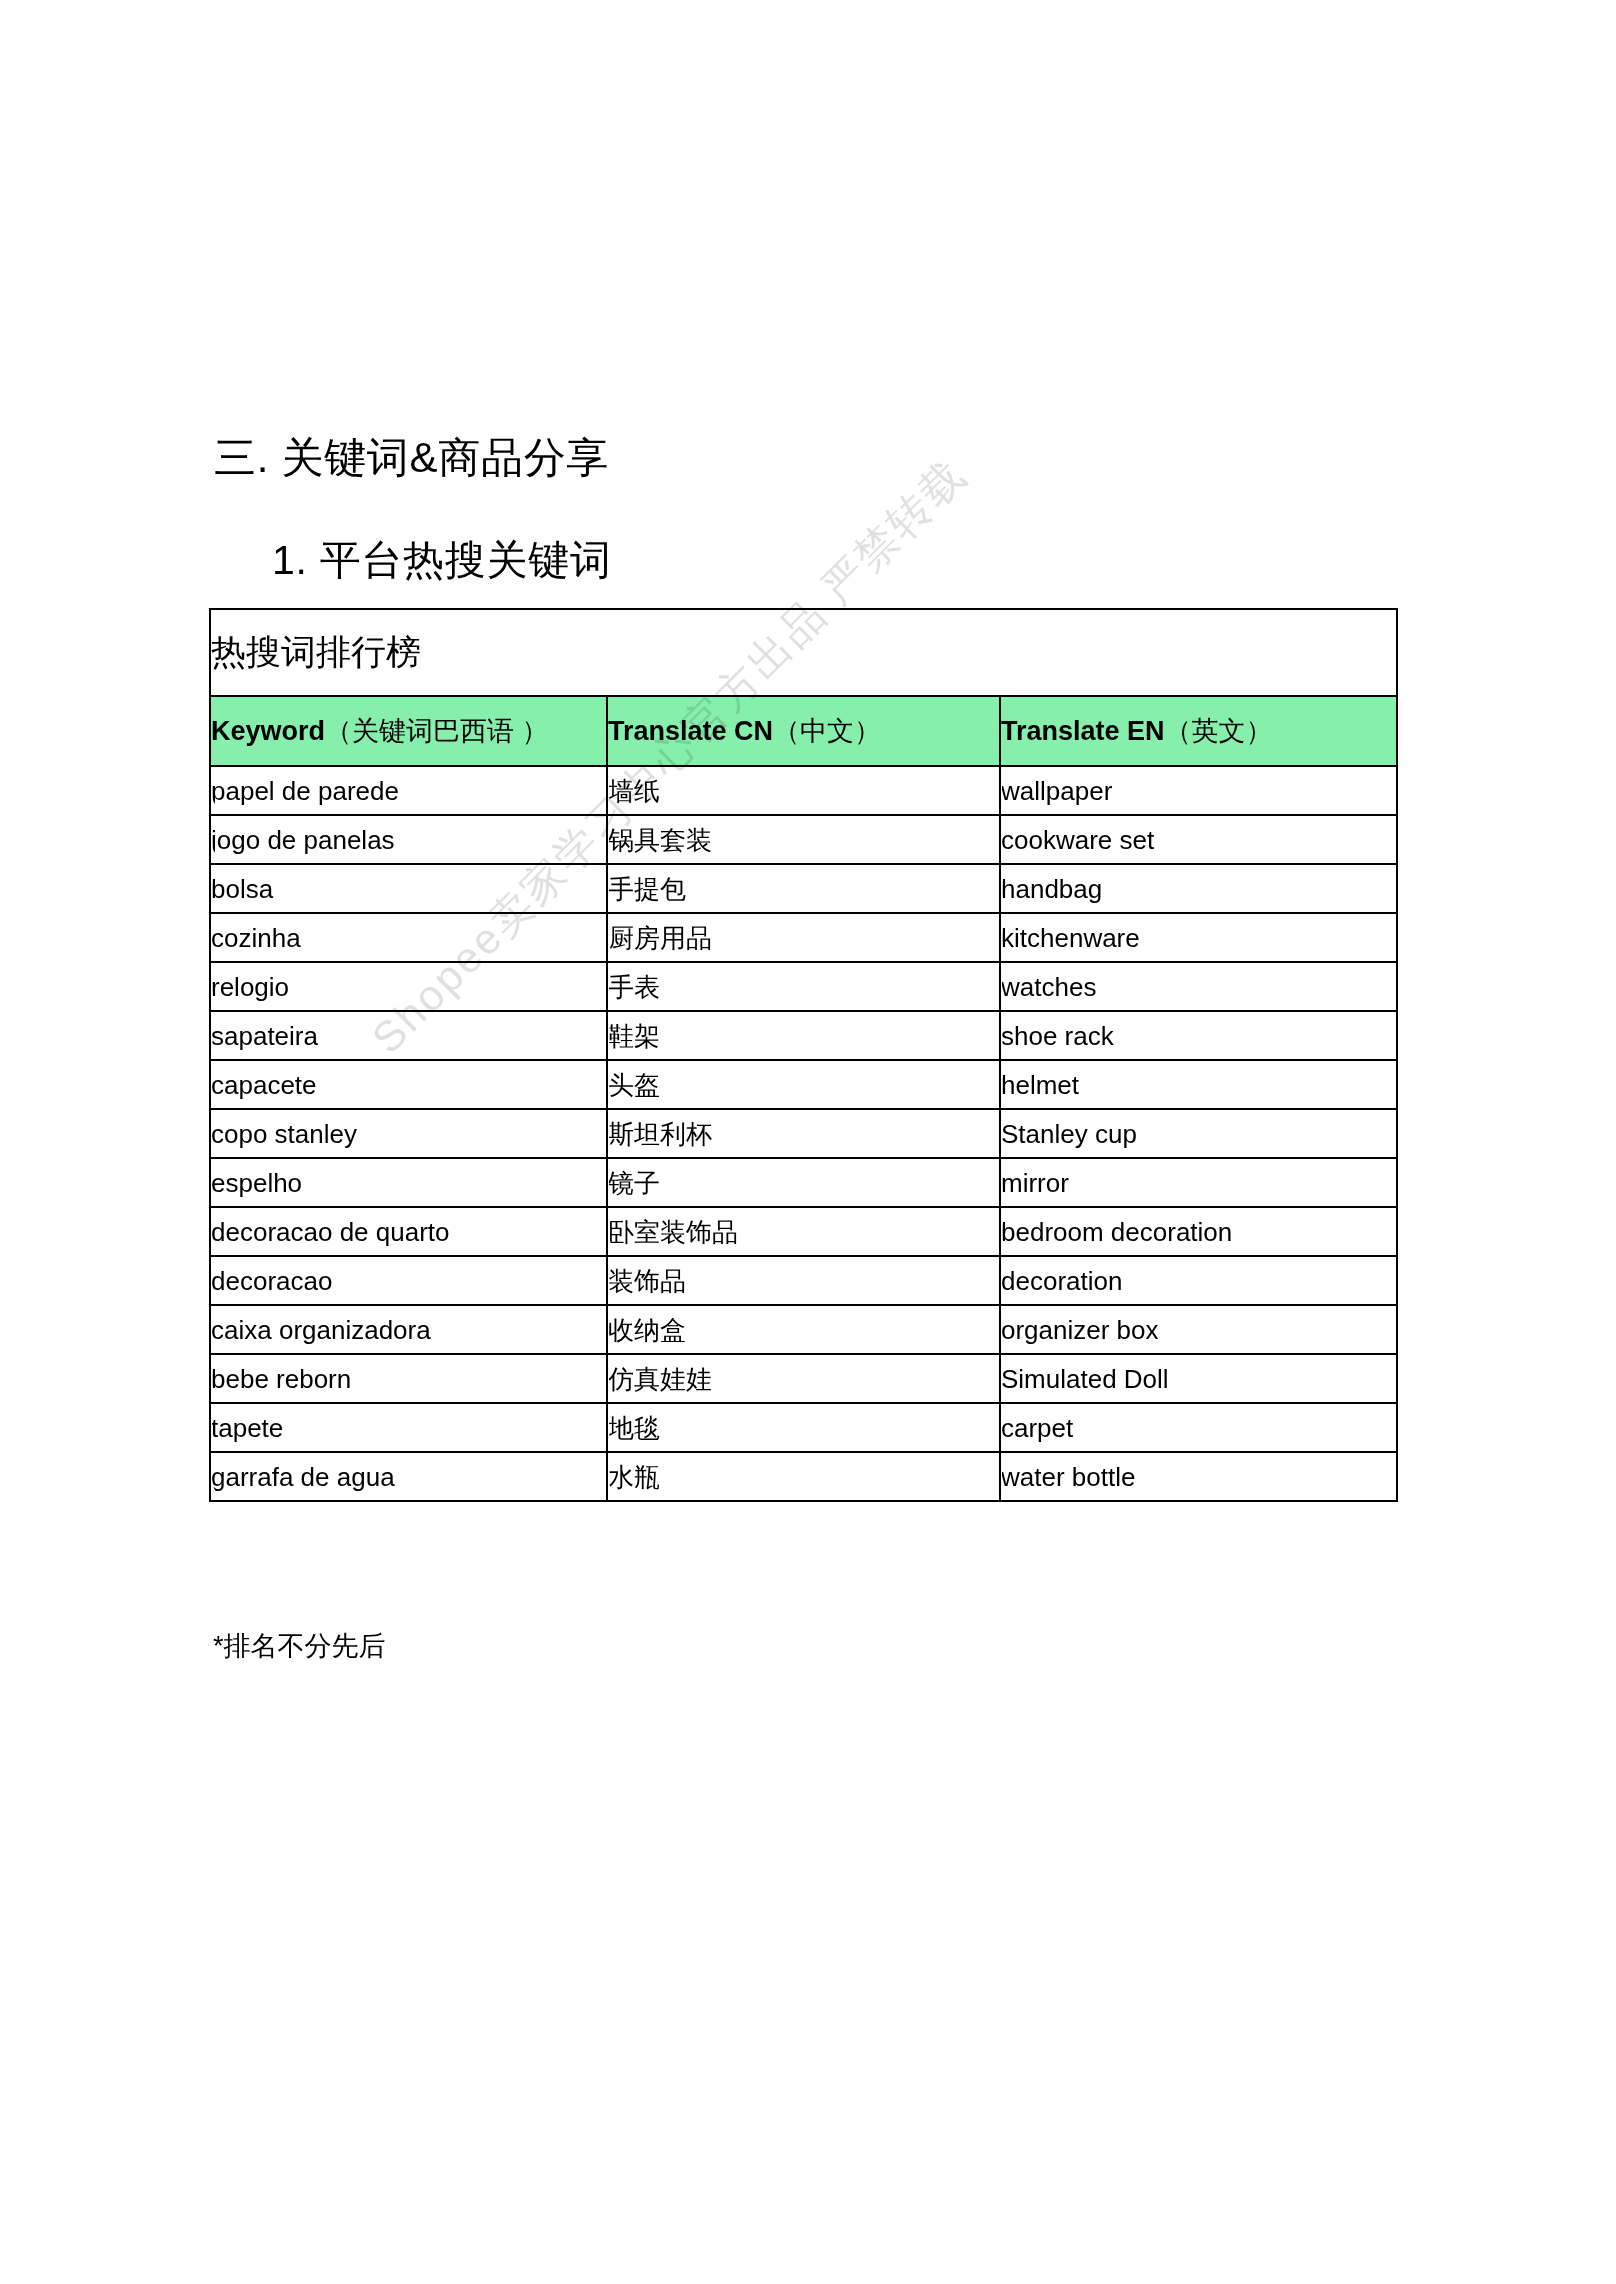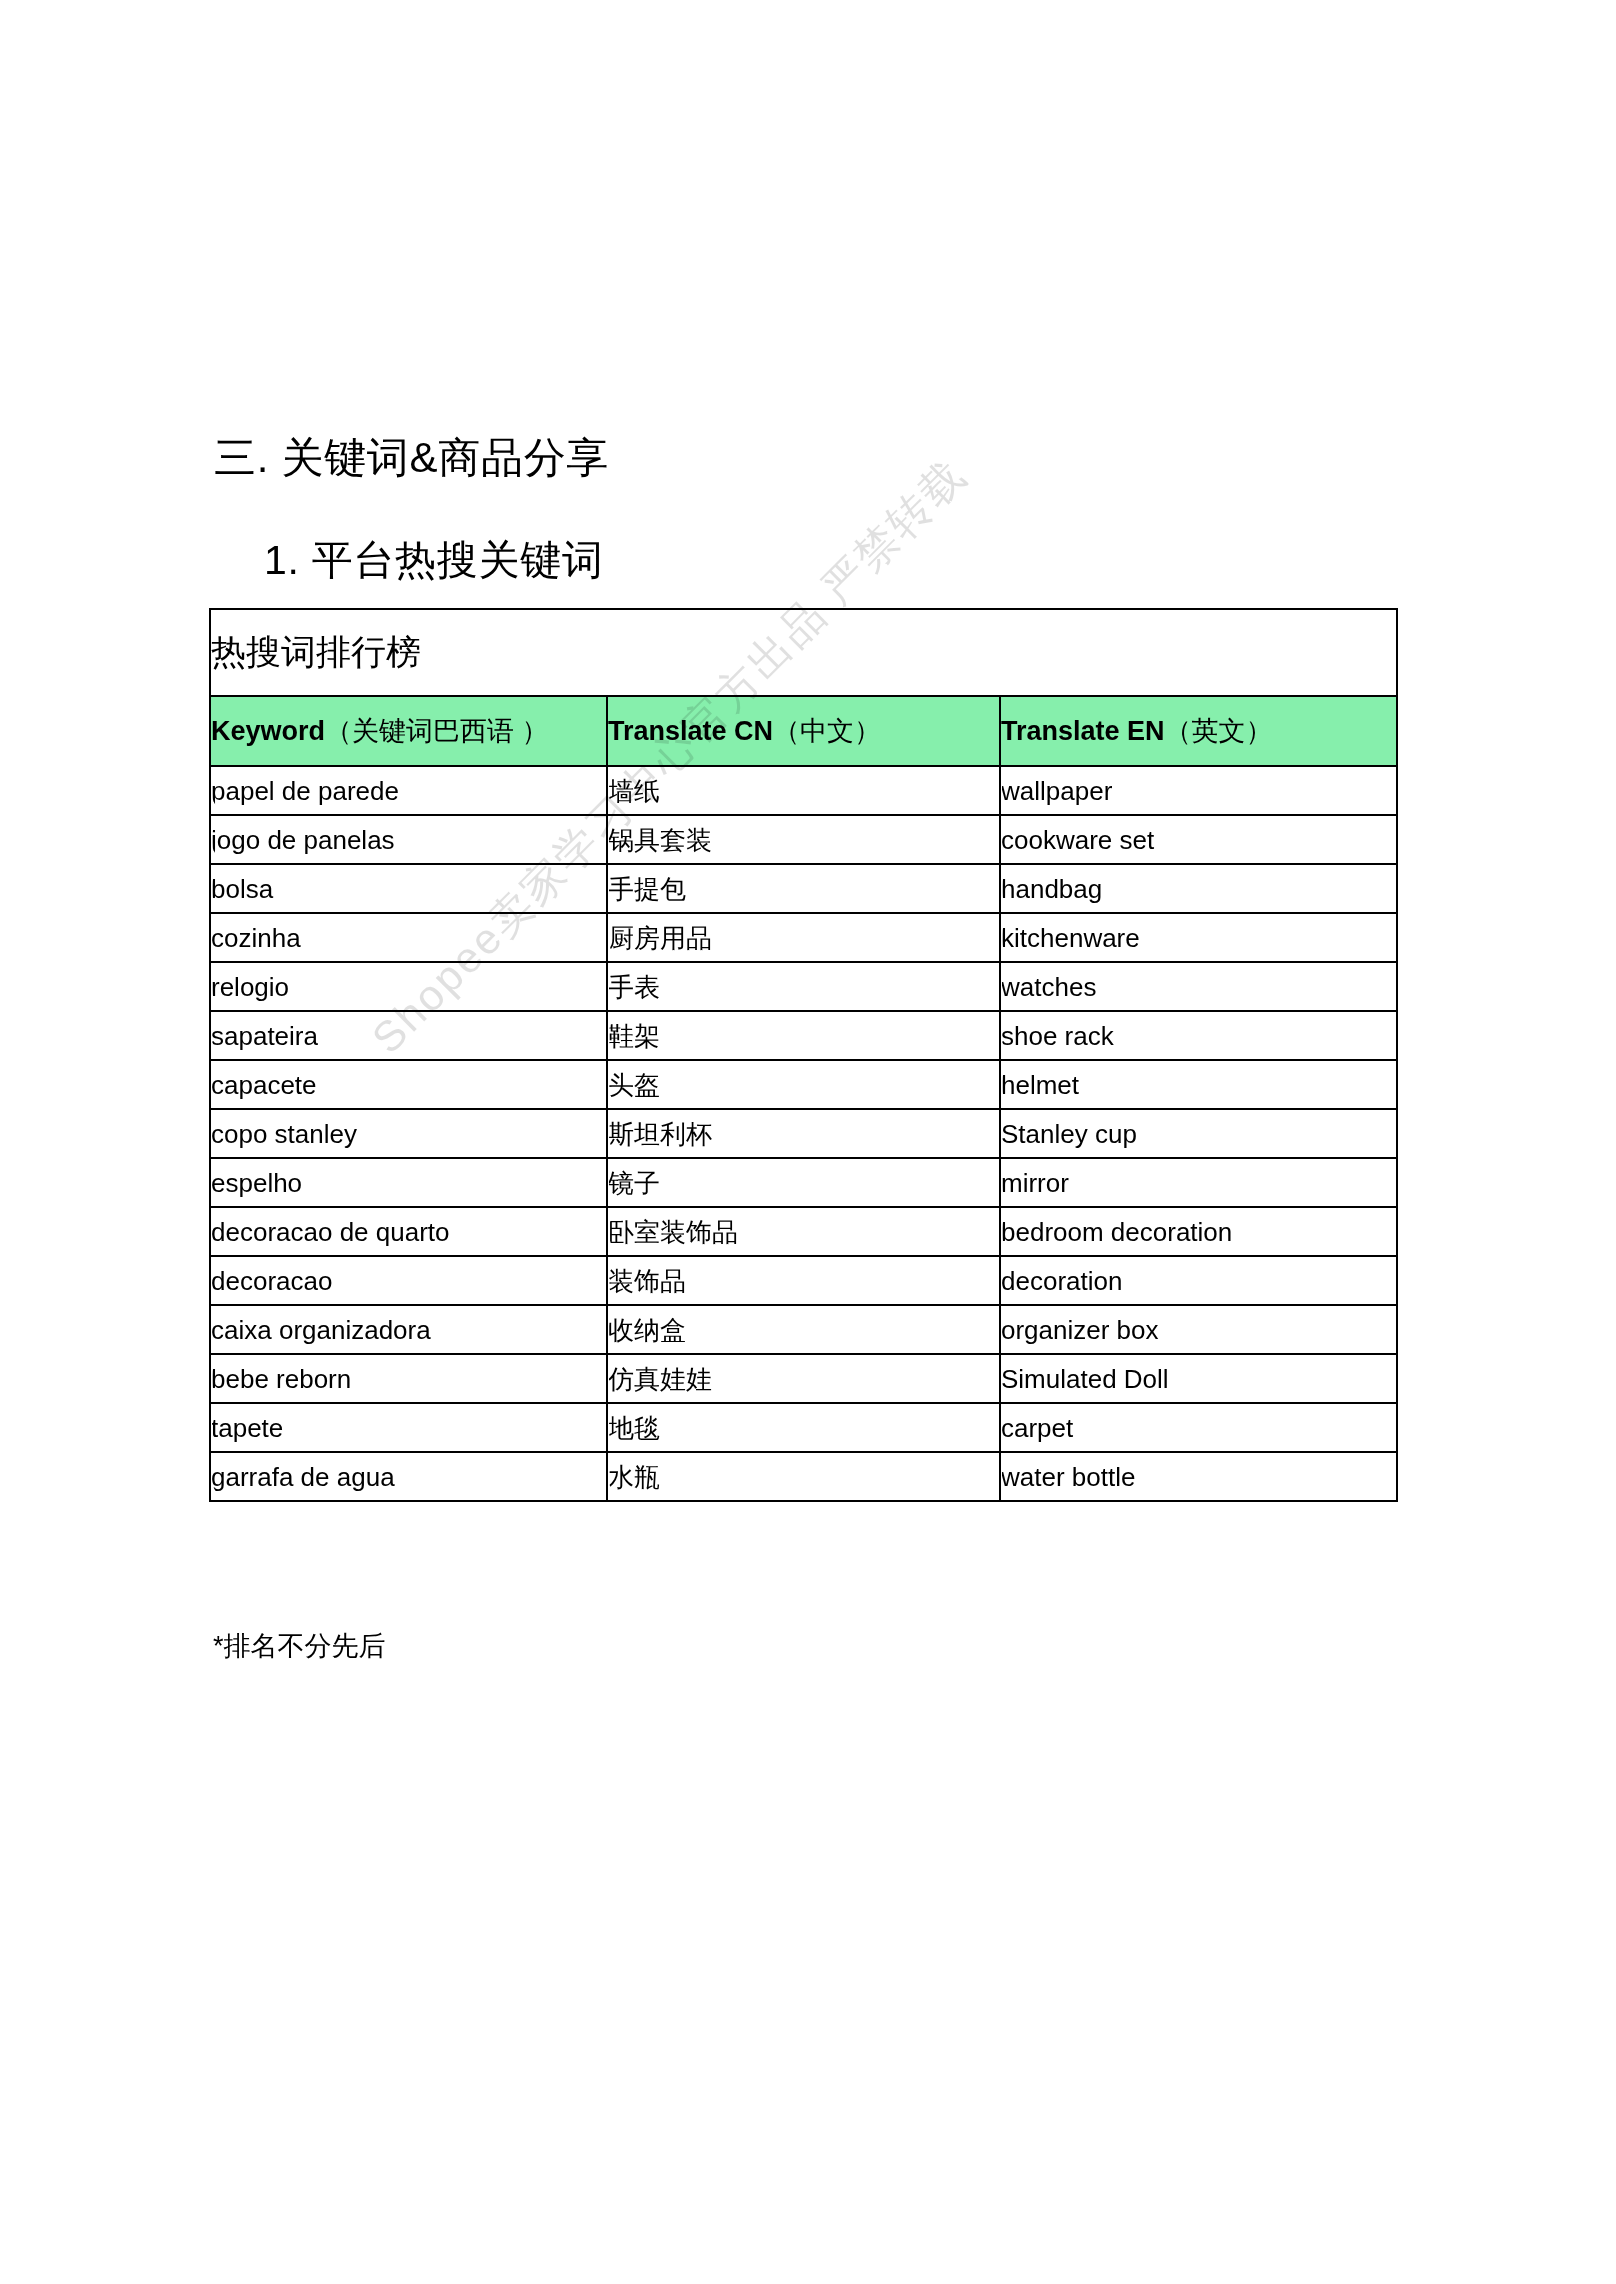--- a/index.html
+++ b/index.html
@@ -5,21 +5,21 @@
     html, body { margin: 0; padding: 0; background: #ffffff; }
     body {
       width: 1617px; height: 2284px; position: relative; overflow: hidden;
       font-family: "Liberation Sans", "DejaVu Sans", sans-serif; color: #000;
     }
     .h1 {
       position: absolute; left: 214px; top: 431px;
       font-size: 42px; line-height: 54px; white-space: nowrap; letter-spacing: 0.7px;
     }
     .h2 {
-      position: absolute; left: 264px; top: 534px;
+      position: absolute; left: 272px; top: 534px;
       font-size: 41px; line-height: 53px; white-space: nowrap; letter-spacing: 0.7px;
     }
     table.rank {
       position: absolute; left: 209px; top: 608px;
       width: 1188px; border-collapse: collapse; table-layout: fixed;
     }
     table.rank td, table.rank th {
       border: 2.7px solid #000; text-align: left; vertical-align: middle;
       padding: 0; overflow: hidden; white-space: nowrap;
     }

